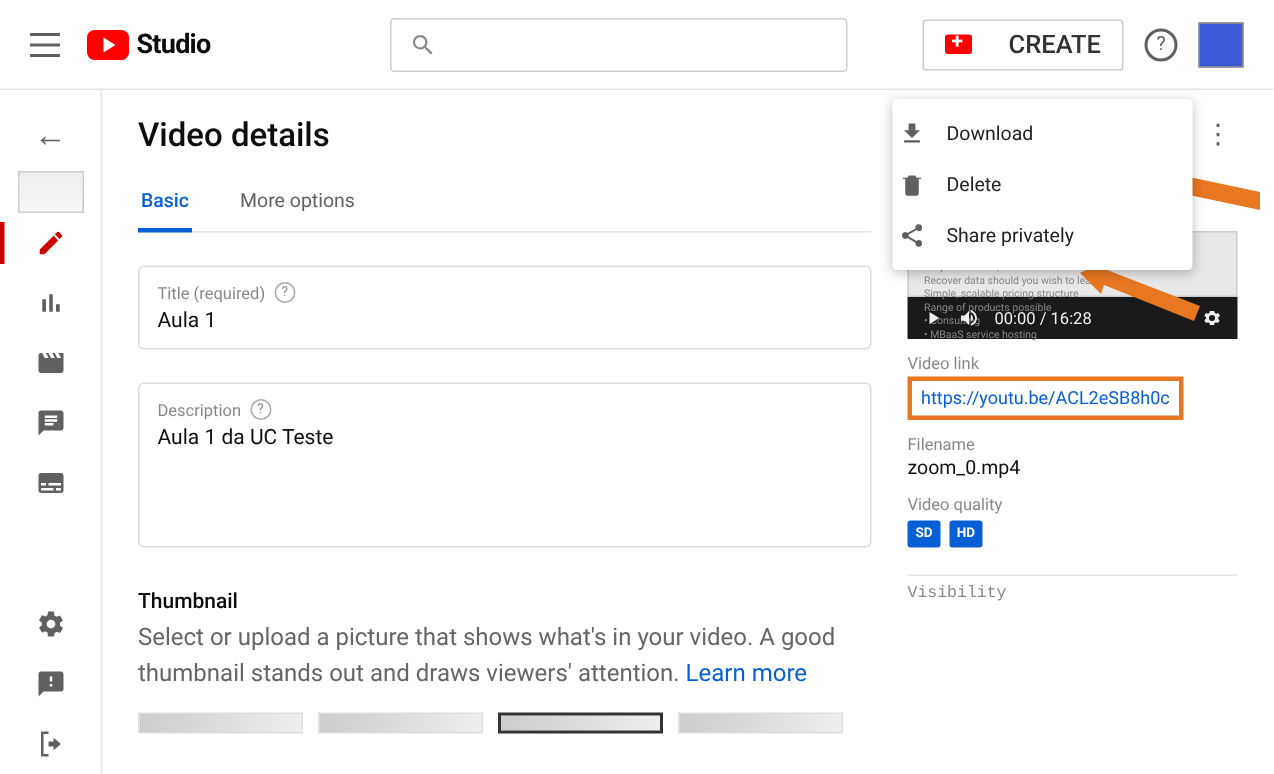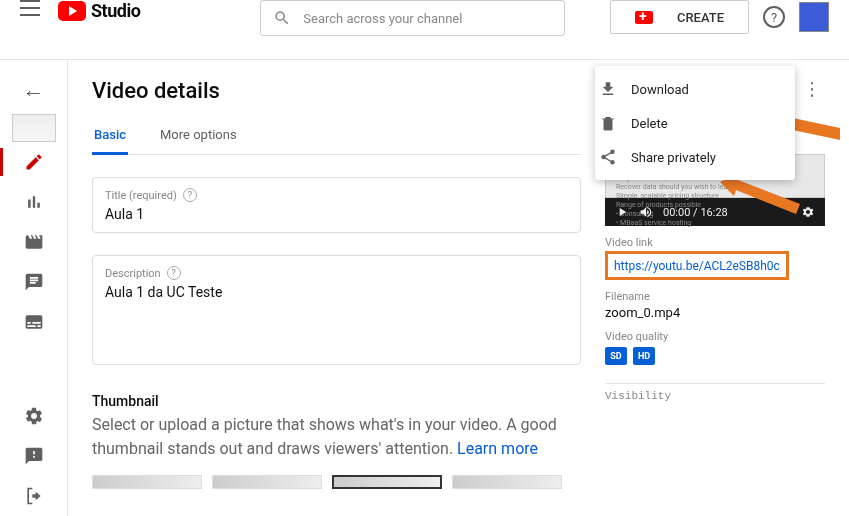--- a/index.html
+++ b/index.html
@@ -1,27 +1,27 @@
 <!DOCTYPE html>
 <html><head>
 <meta charset="utf-8">
 <style>
 * { box-sizing: border-box; margin: 0; padding: 0; }
 body { font-family: Roboto, Arial, sans-serif; font-size: 13px; color: #0d0d0d; background: #fff; width: 849px; height: 516px; overflow: hidden; position: relative; }
-.header { height: 60px; display: flex; align-items: flex-start; padding: 0 20px; border-bottom: 1px solid #e5e5e5; }
+.header { height: 60px; display: flex; align-items: center; padding: 0 20px; border-bottom: 1px solid #e5e5e5; }
 .hamburger { width: 20px; height: 16px; display: flex; flex-direction: column; justify-content: space-between; cursor: pointer; margin-right: 18px; }
 .hamburger span { height: 2px; background: #606060; }
 .logo { display: flex; align-items: center; gap: 2px; }
 .logo-play { width: 28px; height: 20px; background: #ff0000; border-radius: 5px; display: flex; align-items: center; justify-content: center; }
 .logo-play::after { content: ""; border-left: 8px solid #fff; border-top: 5px solid transparent; border-bottom: 5px solid transparent; margin-left: 2px; }
 .logo-text { font-weight: 700; font-size: 18px; letter-spacing: -0.5px; margin-left: 3px; }
 .search { margin-left: 120px; width: 305px; height: 36px; border: 1px solid #ccc; border-radius: 3px; display: flex; align-items: center; padding: 0 12px; color: #888; gap: 12px; }
 .search svg { width: 18px; height: 18px; fill: #888; }
 .header-right { margin-left: auto; display: flex; align-items: center; gap: 14px; }
-.create-btn { height: 34px; border: 1px solid #ccc; border-radius: 2px; padding: 0 24px; display: flex; align-items: center; gap: 24px; font-size: 13px; font-weight: 500; color: #333; cursor: pointer; }
+.create-btn { height: 34px; border: 1px solid #ccc; border-radius: 2px; padding: 0 14px; display: flex; align-items: center; gap: 24px; font-size: 17px; font-weight: 500; color: #333; cursor: pointer; }
 .create-btn .cicon { width: 18px; height: 13px; background: #ff0000; border-radius: 2px; position: relative; }
 .create-btn .cicon::after { content: "+"; color: #fff; position: absolute; top: -3px; left: 4px; font-size: 14px; font-weight: 700; }
 .help-icon { width: 22px; height: 22px; border: 2px solid #606060; border-radius: 50%; display: flex; align-items: center; justify-content: center; font-size: 13px; color: #606060; cursor: pointer; }
 .avatar { width: 30px; height: 30px; background: #3b5cd6; border: 1px solid #888; }
 .main { display: flex; height: calc(516px - 60px); }
 .sidebar { width: 68px; border-right: 1px solid #e5e5e5; padding-top: 10px; display: flex; flex-direction: column; align-items: center; }
 .back-arrow { width: 40px; height: 40px; display: flex; align-items: center; justify-content: center; font-size: 22px; color: #606060; cursor: pointer; }
 .thumb-nav { width: 44px; height: 28px; border: 1px solid #ccc; background: linear-gradient(#eee,#f6f6f6); margin-top: 4px; }
 .nav-item { width: 68px; height: 40px; display: flex; align-items: center; justify-content: center; cursor: pointer; color: #606060; position: relative; }
 .nav-item.active { color: #cc0000; }
@@ -79,21 +79,20 @@
       <span></span>
     </div>
   <div class="logo">
     <div class="logo-play"></div>
     <div class="logo-text">Studio</div>
   </div>
   <div class="search">
     <svg viewBox="0 0 24 24">
         <path d="M15.5 14h-.79l-.28-.27A6.471 6.471 0 0016 9.5 6.5 6.5 0 109.5 16c1.61 0 3.09-.59 4.23-1.57l.27.28v.79l5 4.99L20.49 19l-4.99-5zM9.5 14C7.01 14 5 11.99 5 9.5S7.01 5 9.5 5 14 7.01 14 9.5 11.99 14 9.5 14z"></path>
       </svg>
-    <span>Search across your channel</span>
   </div>
   <div class="header-right">
     <div class="create-btn">
       <div class="cicon"></div>
       <span>CREATE</span>
     </div>
     <div class="help-icon">?</div>
     <div class="avatar"></div>
   </div>
 </div>

